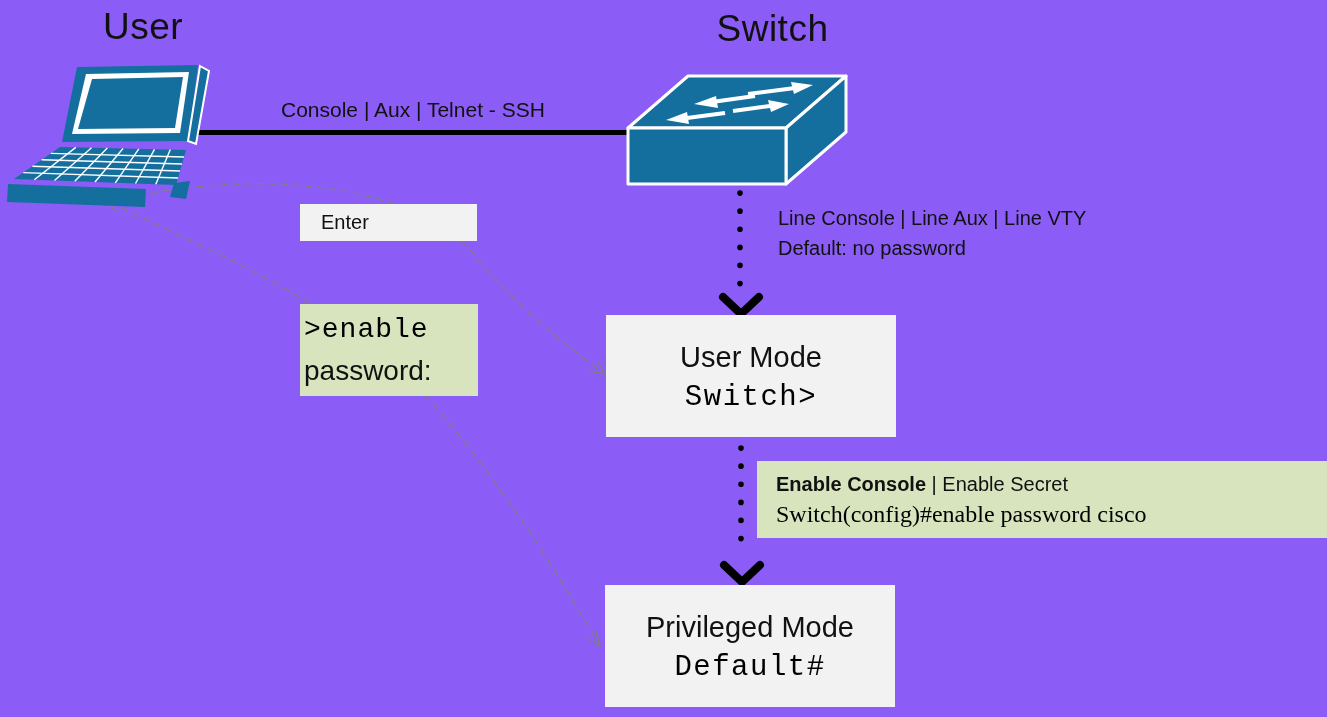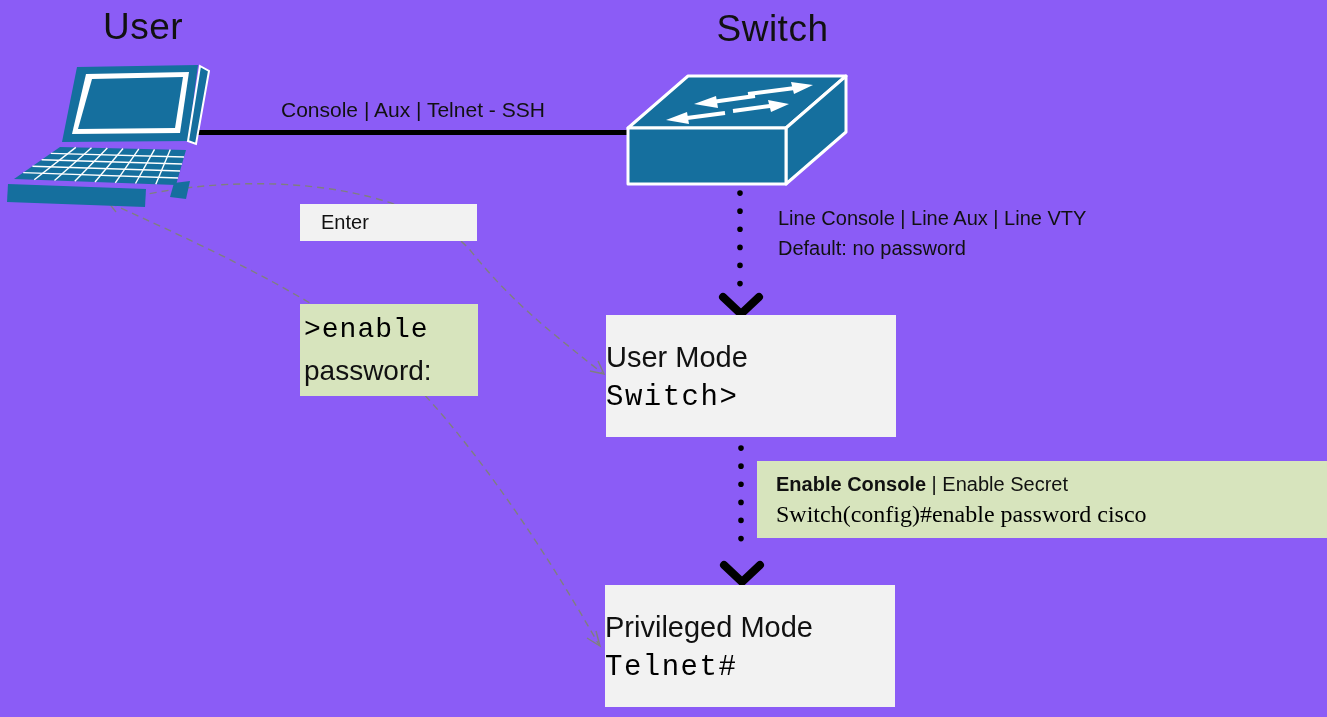--- a/index.html
+++ b/index.html
@@ -14,21 +14,21 @@
   .line-info{font-size:20px;line-height:30px;white-space:nowrap;}
   .enter-box{
     background:var(--boxgray);width:177px;height:37px;line-height:37px;
     padding-left:21px;box-sizing:border-box;font-size:20px;
   }
   .green-box{background:var(--boxgreen);box-sizing:border-box;}
   .prompt-box{width:178px;height:92px;padding:6px 0 0 4px;}
   .prompt-box .mono-line{font-family:"Liberation Mono", monospace;font-size:28px;line-height:40px;letter-spacing:1px;color:#000;}
   .prompt-box .sans-line{font-size:28px;line-height:42px;}
   .mode-box{
-    background:var(--boxgray);width:290px;height:122px;text-align:left;
+    background:var(--boxgray);width:290px;height:122px;text-align:center;
     padding-top:22px;box-sizing:border-box;
   }
   .mode-title{font-size:29px;line-height:40px;}
   .mode-prompt{font-family:Liberation Mono, monospace;font-size:29px;line-height:42px;letter-spacing:1.5px;color:#000;}
   .enable-box{width:570px;height:77px;padding:9px 0 0 19px;}
   .enable-box .l1{font-size:20px;line-height:28px;}
   .enable-box .l1 .b{font-weight:bold;}
   .enable-box .cmd{font-family:Liberation Serif, serif;font-size:24px;line-height:32px;color:#000;}
   .dev{fill:var(--blue);}
   .devline{stroke:#ffffff;}
@@ -131,16 +131,16 @@
     <div class="mode-prompt">Switch&gt;</div>
   </div>
 
   <div class="abs green-box enable-box" style="left:757px;top:461px;">
     <div class="l1"><span class="b">Enable Console</span><span> | Enable Secret</span></div>
     <div class="cmd">Switch(config)#enable password cisco</div>
   </div>
 
   <div class="abs mode-box" style="left:605px;top:585px;">
     <div class="mode-title">Privileged Mode</div>
-    <div class="mode-prompt">Telnet#</div>
+    <div class="mode-prompt">Default#</div>
   </div>
 
 </div>
 
 </body></html>

